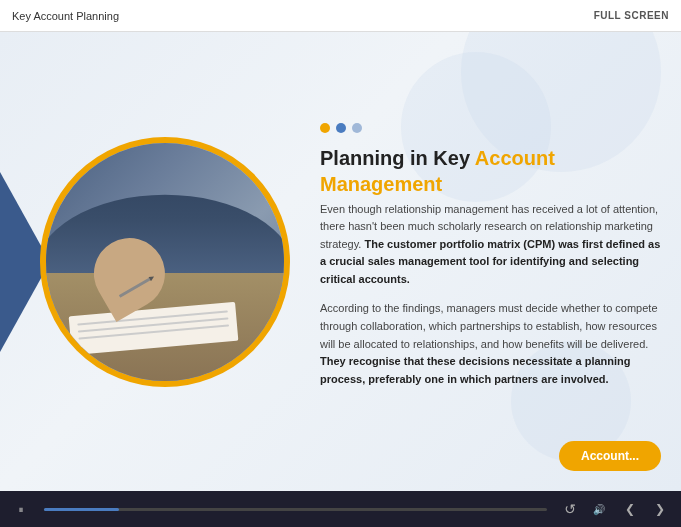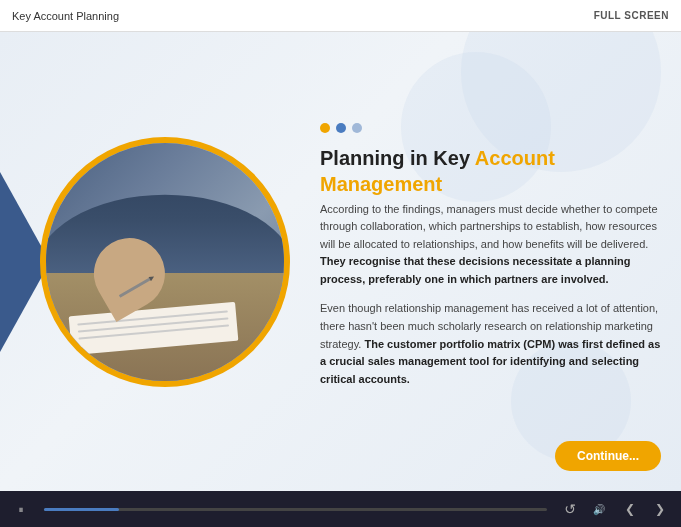--- a/index.html
+++ b/index.html
@@ -345,29 +345,29 @@
         <div class="dot dot-orange"></div>
         <div class="dot dot-blue"></div>
         <div class="dot dot-lightblue"></div>
       </div>
 
       <div class="slide-title">
         <span>Planning in Key </span><span class="highlight">Account Management</span>
       </div>
 
       <p class="slide-body">
+        <span>Even though relationship management has received a lot of attention, there hasn't been much scholarly research on relationship marketing strategy. </span><strong>The customer portfolio matrix (CPM) was first defined as a crucial sales management tool for identifying and selecting critical accounts.</strong>
+      </p>
+
+      <p class="slide-body">
         <span>According to the findings, managers must decide whether to compete through collaboration, which partnerships to establish, how resources will be allocated to relationships, and how benefits will be delivered. </span><strong>They recognise that these decisions necessitate a planning process, preferably one in which partners are involved.</strong>
       </p>
-
-      <p class="slide-body">
-        <span>Even though relationship management has received a lot of attention, there hasn't been much scholarly research on relationship marketing strategy. </span><strong>The customer portfolio matrix (CPM) was first defined as a crucial sales management tool for identifying and selecting critical accounts.</strong>
-      </p>
     </div>
 
-    <button class="continue-btn">Continue...</button>
+    <button class="continue-btn">Account...</button>
 
   </div>
 
   <div class="bottom-bar">
 
     <button class="ctrl-btn">
       <span class="ctrl-icon pause-icon"></span>
     </button>
 
     <div class="progress-bar-wrapper">

